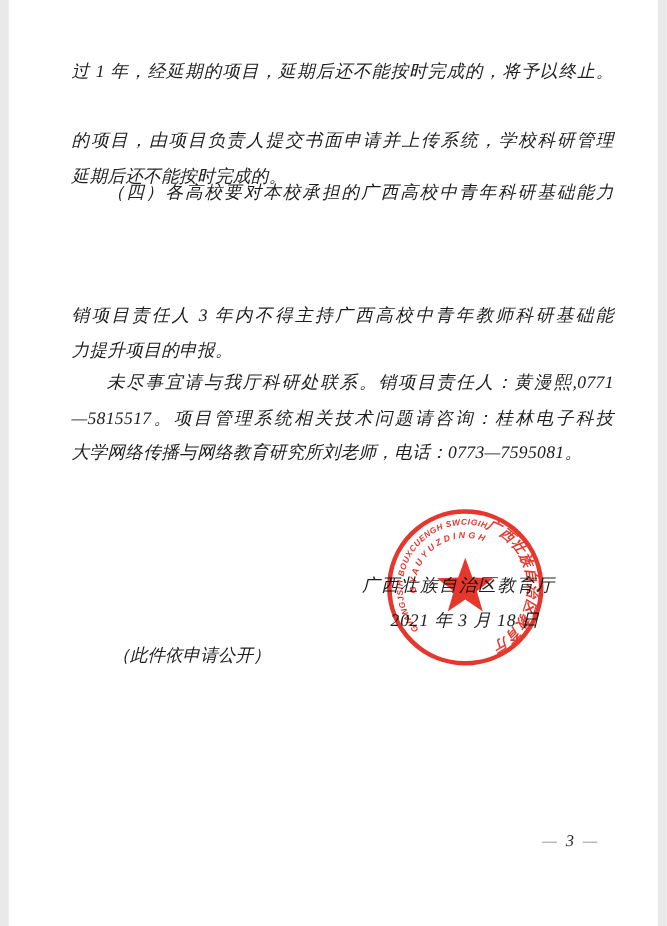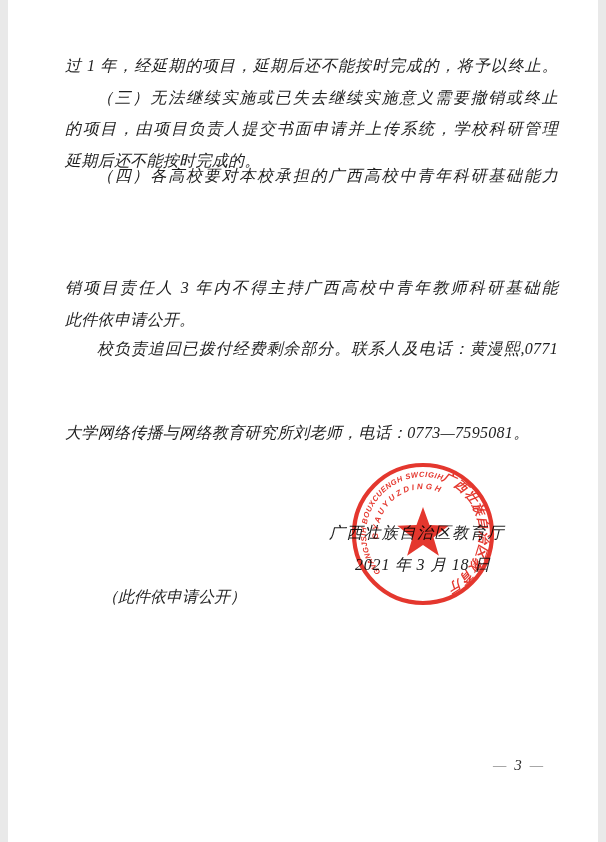--- a/index.html
+++ b/index.html
@@ -41,28 +41,28 @@
   .seal svg{display:block;width:160px;height:160px}
   .seal .latin{font-family:"Liberation Sans","DejaVu Sans",sans-serif;font-weight:bold}
   .seal .cjk{font-family:"Liberation Serif","DejaVu Serif",serif;font-weight:bold}
 </style>
 </head>
 <body>
 
 <div class="page">
 
   <div class="line" style="top:50px">过 1 年，经延期的项目，延期后还不能按时完成的，将予以终止。</div>
-  <div class="line indent" style="top:82px">（三）无法继续实施或已失去继续实施意义需要撤销或终止</div>
   <div class="line" style="top:113px">的项目，由项目负责人提交书面申请并上传系统，学校科研管理</div>
   <div class="line end" style="top:145px">延期后还不能按时完成的。</div>
   <div class="line indent" style="top:160px">（四）各高校要对本校承担的广西高校中青年科研基础能力</div>
   <div class="line" style="top:272px">销项目责任人 3 年内不得主持广西高校中青年教师科研基础能</div>
-  <div class="line end" style="top:304px">此件依申请公开。</div>
-  <div class="line indent" style="top:333px">校负责追回已拨付经费剩余部分。联系人及电话：黄漫熙,0771</div>
-  <div class="line end" style="top:417px">大学网络传播与网络教育研究所刘老师，电话：0773—7595081。</div>
+  <div class="line end" style="top:304px">力提升项目的申报。</div>
+  <div class="line indent" style="top:333px">未尽事宜请与我厅科研处联系。销项目责任人：黄漫熙,0771</div>
+  <div class="line" style="top:365px">—5815517。项目管理系统相关技术问题请咨询：桂林电子科技</div>
+  <div class="line end" style="top:396px">大学网络传播与网络教育研究所刘老师，电话：0773—7595081。</div>
 
   <div class="sig">广西壮族自治区教育厅</div>
   <div class="date">2021 年 3 月 18 日</div>
 
   <div class="note">（此件依申请公开）</div>
 
   <div class="seal">
     <svg viewBox="0 0 160 160" xmlns="http://www.w3.org/2000/svg">
       <circle cx="80" cy="80" r="69" fill="none" stroke-width="4.2" stroke="#e2261c"></circle>
       <path id="sealArcOuter" d="M 39.7 120.3 A 57 57 0 1 1 104.1 131.7" fill="none"></path>

